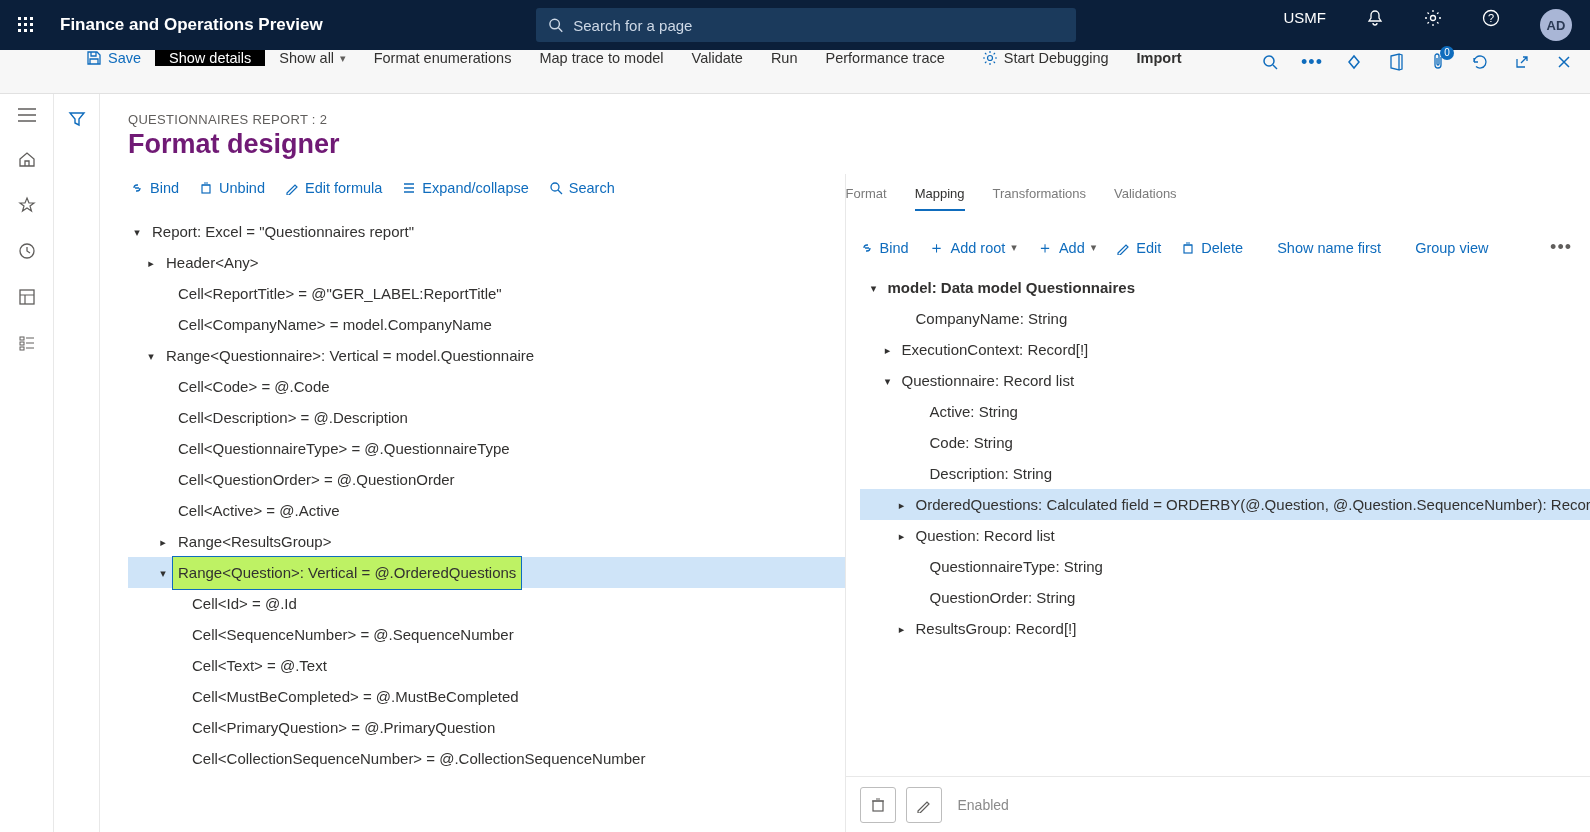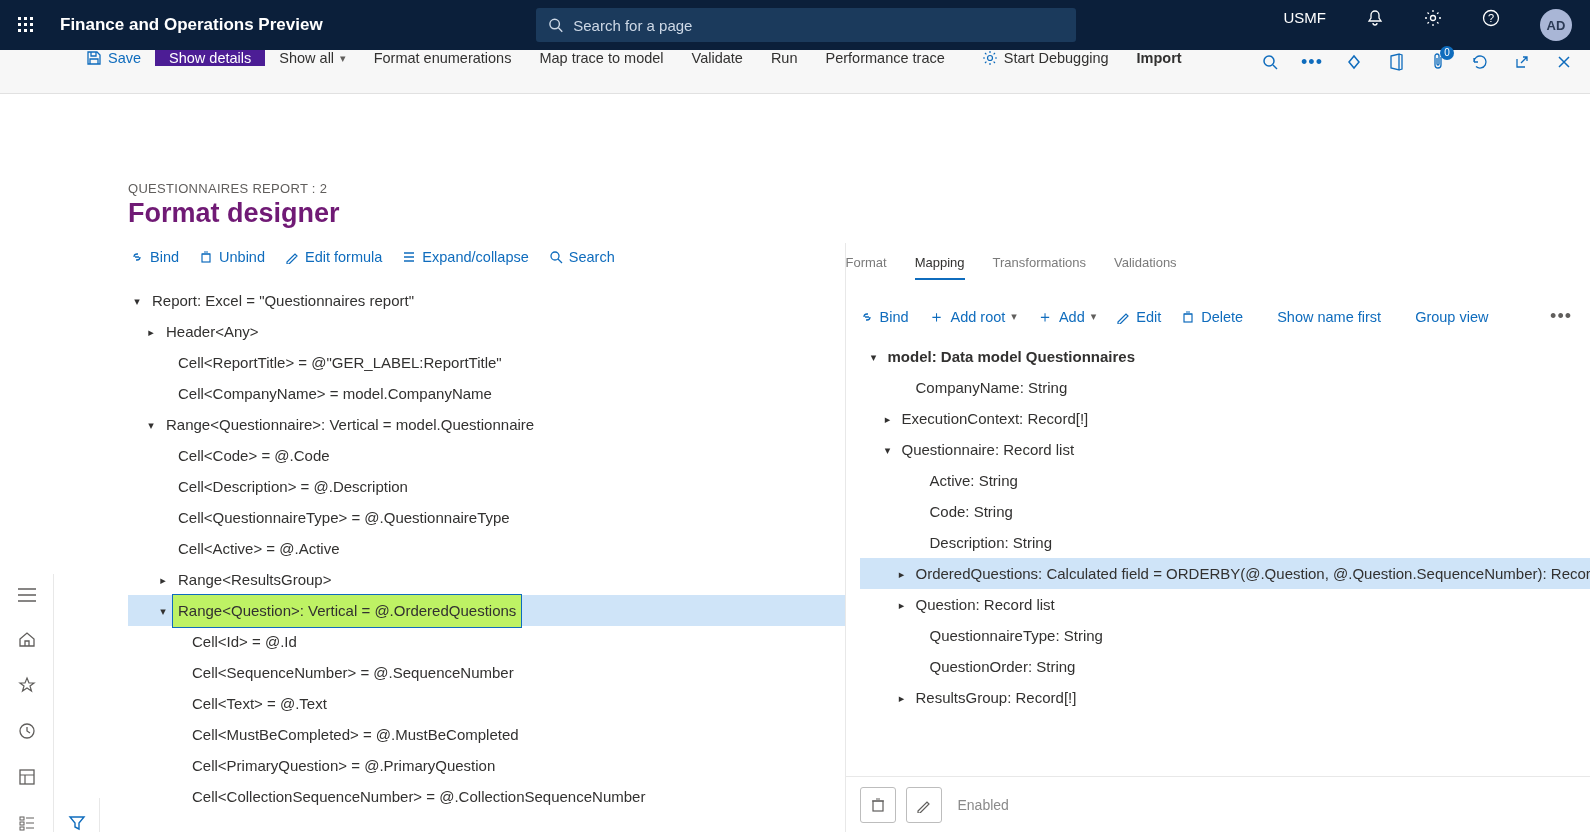--- a/index.html
+++ b/index.html
@@ -14,29 +14,29 @@
 .search-box input { background: transparent; border: none; outline: none; color: #cdd8e6; font-size: 15px; margin-left: 10px; width: 100%; }
 .search-box input::placeholder { color: #cdd8e6; }
 .top-right { margin-left: auto; display: flex; align-items: flex-start; gap: 40px; padding-right: 8px; }
 .company { font-size: 15px; }
 .avatar { width: 32px; height: 32px; border-radius: 50%; background: #a9b6d6; color: #2b3a55; display: flex; align-items: center; justify-content: center; font-size: 13px; font-weight: 600; }
 
 
 .toolbar { height: 44px; background: #f7f7f7; border-bottom: 1px solid #e1e1e1; display: flex; align-items: flex-start; padding-left: 72px; font-size: 14.5px; color: #323130; position: relative; }
 .tbtn { display: flex; align-items: center; padding: 0 14px; cursor: pointer; gap: 6px; white-space: nowrap; }
 .tbtn.save { color: #0f6cbd; }
-.tbtn.primary { background: #4c1d95; color: #fff; }
+.tbtn.primary { background: #000000; color: #fff; }
 .tbtn-sep { width: 1px; background: #e1e1e1; margin: 8px 4px; }
 .tbtn .chev { font-size: 11px; color: #605e5c; }
 .toolbar-right { margin-left: auto; display: flex; align-items: center; gap: 18px; padding-right: 14px; }
 .icon-btn { display: flex; align-items: center; justify-content: center; width: 24px; height: 24px; cursor: pointer; color: #0f6cbd; position: relative; }
 .badge-dot { position: absolute; top: -4px; right: -4px; background: #0f6cbd; color: #fff; border-radius: 8px; font-size: 10px; padding: 0 4px; line-height: 14px; min-width: 14px; text-align: center; }
 
 
-.body-row { display: flex; height: calc(100% - 94px); align-items: flex-end; }
+.body-row { display: flex; height: calc(100% - 94px); }
 .left-rail { width: 54px; border-right: 1px solid #e8e8e8; display: flex; flex-direction: column; align-items: center; padding-top: 14px; gap: 28px; color: #605e5c; }
 .left-rail .rail-icon { cursor: pointer; }
 .filter-col { width: 46px; border-right: 1px solid #e8e8e8; padding-top: 16px; display: flex; justify-content: center; }
 .filter-icon { color: #0f6cbd; cursor: pointer; }
 
 .main { flex: 1; display: flex; flex-direction: column; overflow: hidden; }
 .breadcrumb { padding: 18px 28px 0; font-size: 13px; color: #605e5c; letter-spacing: .3px; }
 .page-title { padding: 2px 28px 14px; font-size: 27px; font-weight: 600; color: #701a75; }
 
 .panes { flex: 1; display: flex; overflow: hidden; }
@@ -331,20 +331,24 @@
             <div class="node ind2">
               <span class="toggle"></span>
               <span class="node-label">Cell&lt;Description&gt; = @.Description</span>
             </div>
             <div class="node ind2">
               <span class="toggle"></span>
               <span class="node-label">Cell&lt;QuestionnaireType&gt; = @.QuestionnaireType</span>
             </div>
             <div class="node ind2">
               <span class="toggle"></span>
+              <span class="node-label">Cell&lt;QuestionOrder&gt; = @.QuestionOrder</span>
+            </div>
+            <div class="node ind2">
+              <span class="toggle"></span>
               <span class="node-label">Cell&lt;Active&gt; = @.Active</span>
             </div>
             <div class="node ind2">
               <span class="toggle">▸</span>
               <span class="node-label">Range&lt;ResultsGroup&gt;</span>
             </div>
             <div class="node ind2 selected row-selected">
               <span class="toggle">▾</span>
               <span class="node-label">Range&lt;Question&gt;: Vertical = @.OrderedQuestions</span>
             </div>

